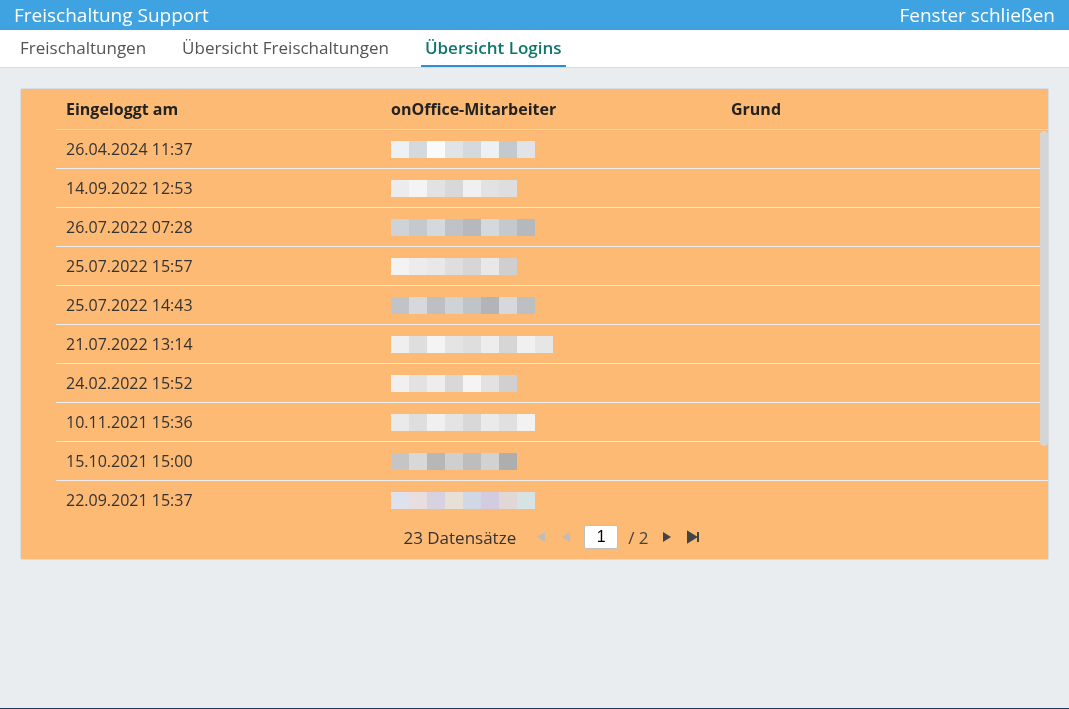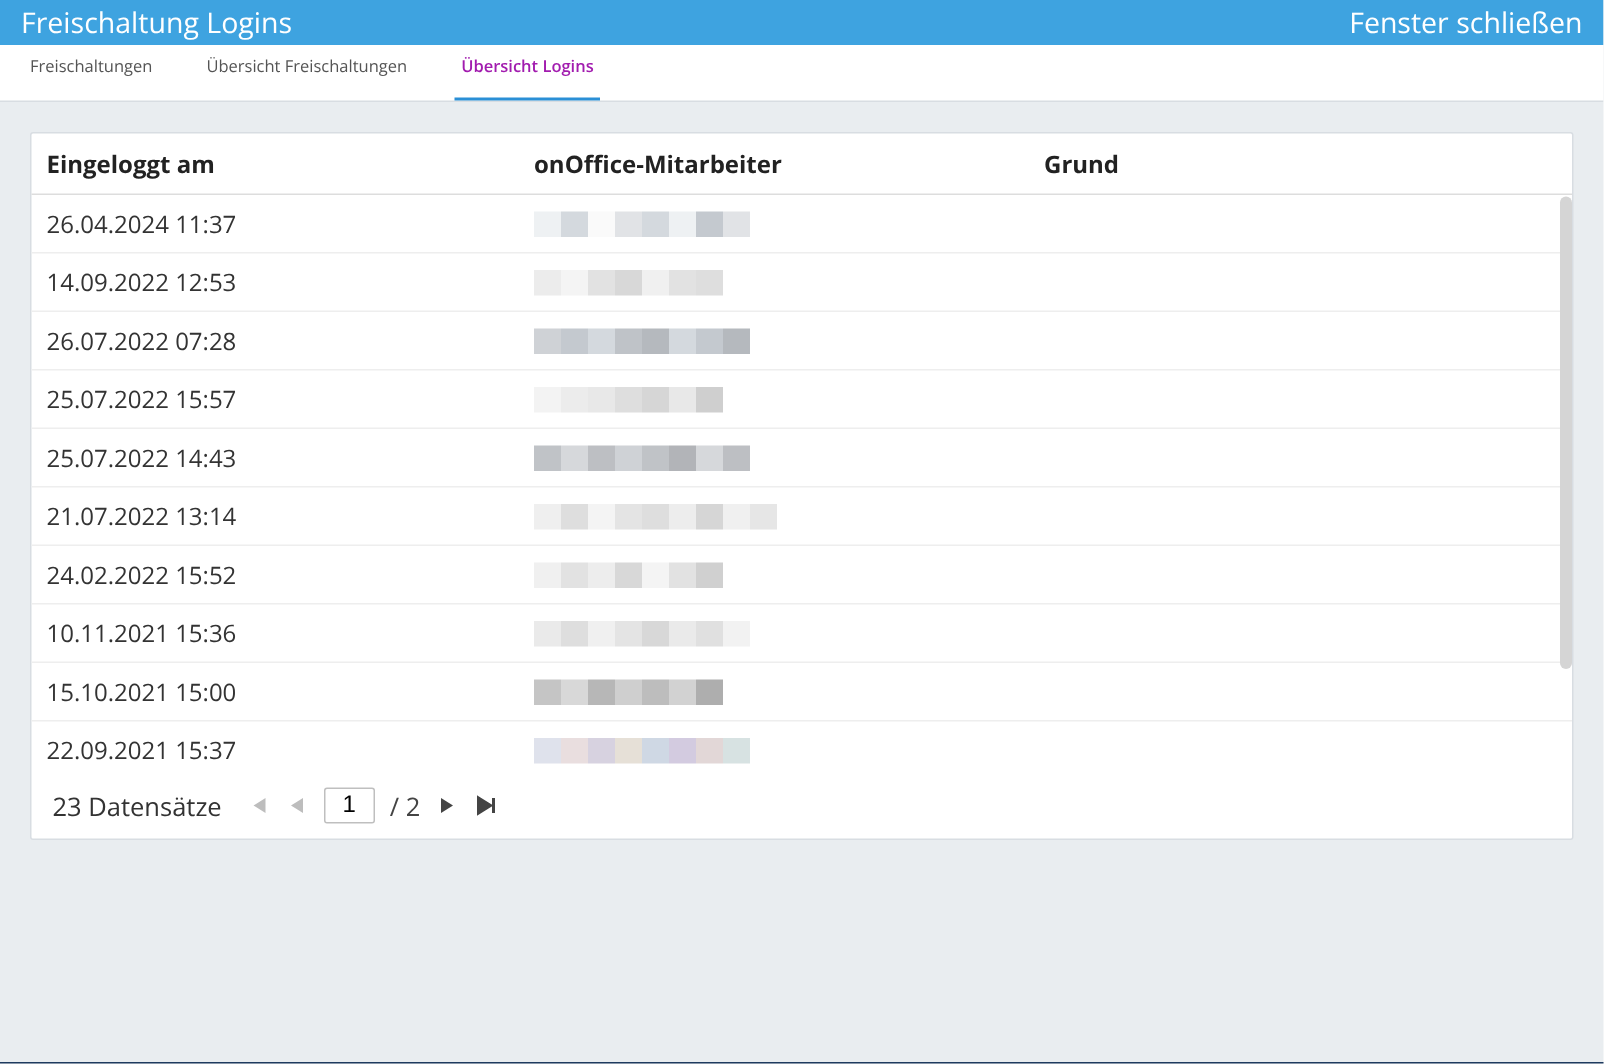--- a/index.html
+++ b/index.html
@@ -28,40 +28,41 @@
   }
   .tabs {
     background: #fff;
     display: flex;
     border-bottom: 1px solid #d8dde2;
     padding: 0 16px;
     gap: 28px;
     height: 38px;
   }
   .tab {
-    font-size: 11px;
+    font-size: 17px;
     color: #545454;
     padding: 8px 4px 6px 4px;
     cursor: pointer;
     border-bottom: 2px solid transparent;
     line-height: 1.2;
   }
   .tab.active {
-    color: #a21caf;
+    color: #0f766e;
     font-weight: 600;
     border-bottom: 2px solid #2a8fd6;
   }
   .content {
     padding: 20px;
   }
   .panel {
-    background: #ffffff;
+    background: #fdba74;
     border: 1px solid #d8dde2;
     border-radius: 2px;
     position: relative;
+    padding-left: 35px;
   }
   .table-wrap {
     position: relative;
   }
   table {
     width: 100%;
     border-collapse: collapse;
     table-layout: fixed;
   }
   th {
@@ -98,21 +99,21 @@
     position: absolute;
     right: 0;
     top: 42px;
     width: 8px;
     height: 315px;
     background: #d5d5d5;
     border-radius: 4px;
   }
   .pager {
     display: flex;
-    justify-content: flex-start;
+    justify-content: center;
     align-items: center;
     gap: 10px;
     padding: 6px 14px 10px 14px;
     font-size: 17px;
     color: #333;
   }
   .pager .count { margin-right: 6px; }
   .pager .nav-btn {
     width: 16px;
     height: 20px;
@@ -131,21 +132,21 @@
     font-size: 16px;
     border: 1px solid #bfbfbf;
     border-radius: 2px;
   }
   .pager .total { color:#444; }
 </style>
 </head>
 <body>
 
 <div class="titlebar">
-  <span>Freischaltung Logins</span>
+  <span>Freischaltung Support</span>
   <span class="close">Fenster schließen</span>
 </div>
 
 <div class="tabs">
   <div class="tab">Freischaltungen</div>
   <div class="tab">Übersicht Freischaltungen</div>
   <div class="tab active">Übersicht Logins</div>
 </div>
 
 <div class="content">

